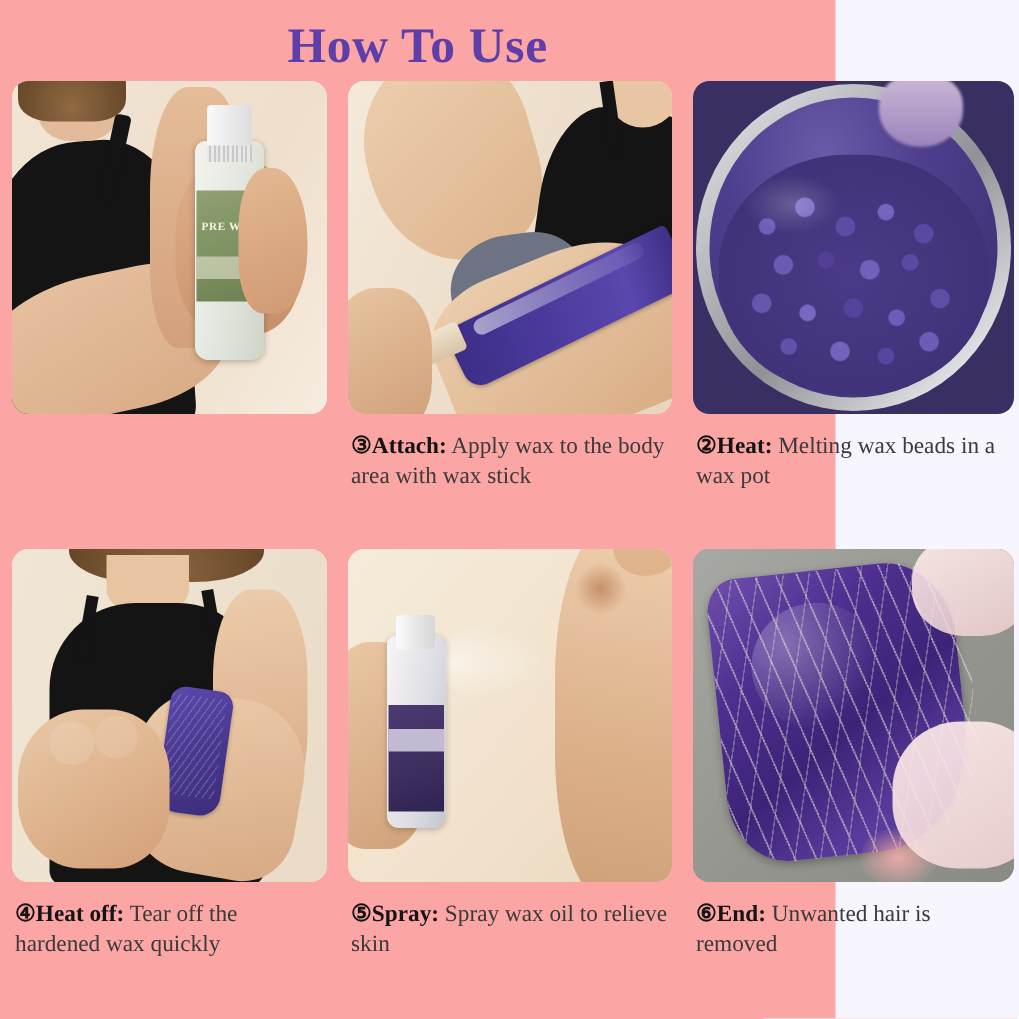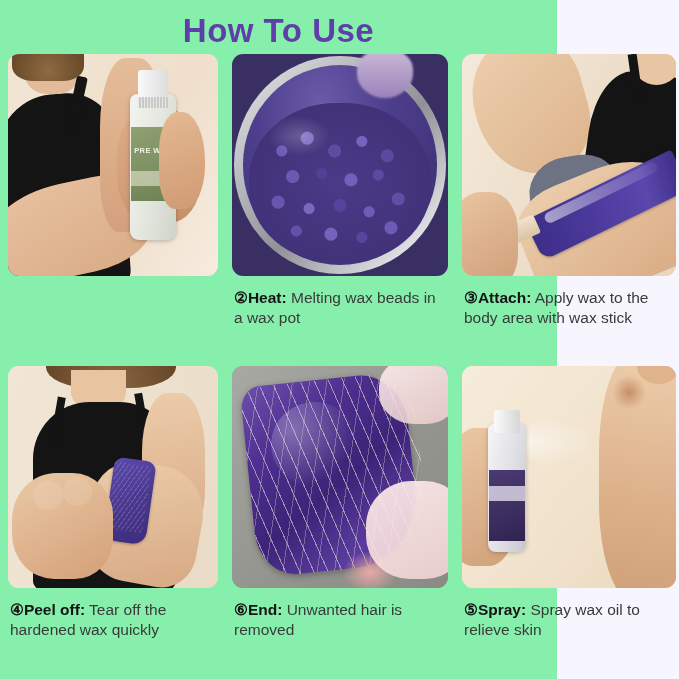--- a/index.html
+++ b/index.html
@@ -6,22 +6,23 @@
 
   html, body {
     width:679px; height:679px;
     background:#f7f5fd;
     font-family:"Liberation Sans", sans-serif;
     overflow:hidden;
   }
 
   .page {
     width:557px; height:679px;
-    background:#86efac;
+    background:#fca5a5;
     position:relative;
+    font-family:Liberation Serif, serif;
   }
 
   
   .title {
     text-align:center;
     color:#5e3ea8;
     font-size:33px;
     font-weight:700;
     letter-spacing:0.5px;
     padding-top:8px;
@@ -399,48 +400,48 @@
         <div class="layer bottle-label"></div>
         <div class="layer lbl-txt">PRE WAX</div>
         <div class="layer lbl-sub"></div>
         <div class="layer cap"></div>
         <div class="layer collar"></div>
         <div class="layer fingers"></div>
       </div>
     </div>
 
     <div class="cell">
-      <div class="photo p2">
-        <div class="layer pot-rim"></div>
-        <div class="layer pot-inner"></div>
-        <div class="layer melt"></div>
-        <div class="layer beads"></div>
-        <div class="layer sheen"></div>
-      </div>
-      <div class="caption">
-        <span class="num">②</span><span class="kw">Heat:</span><span class="desc"> Melting wax beads in a wax pot</span>
-      </div>
-    </div>
-
-    <div class="cell">
       <div class="photo p3">
         <div class="layer wall"></div>
         <div class="layer upperarm"></div>
         <div class="layer torso3"></div>
         <div class="layer shoulder"></div>
         <div class="layer strap3"></div>
         <div class="layer grayseat"></div>
         <div class="layer forearm"></div>
         <div class="layer waxstripe"></div>
         <div class="layer waxgloss"></div>
         <div class="layer stick"></div>
         <div class="layer hand3"></div>
       </div>
       <div class="caption">
         <span class="num">③</span><span class="kw">Attach:</span><span class="desc"> Apply wax to the body area with wax stick</span>
+      </div>
+    </div>
+
+    <div class="cell">
+      <div class="photo p2">
+        <div class="layer pot-rim"></div>
+        <div class="layer pot-inner"></div>
+        <div class="layer melt"></div>
+        <div class="layer beads"></div>
+        <div class="layer sheen"></div>
+      </div>
+      <div class="caption">
+        <span class="num">②</span><span class="kw">Heat:</span><span class="desc"> Melting wax beads in a wax pot</span>
       </div>
     </div>
 
   </div>
 
   <div class="row-spacer"></div>
 
   <div class="grid row2">
 
     <div class="cell">
@@ -453,36 +454,21 @@
         <div class="layer strapB"></div>
         <div class="layer armUp"></div>
         <div class="layer forearm4"></div>
         <div class="layer waxpatch"></div>
         <div class="layer waxtex"></div>
         <div class="layer fist"></div>
         <div class="layer knuckle1"></div>
         <div class="layer knuckle2"></div>
       </div>
       <div class="caption">
-        <span class="num">④</span><span class="kw">Peel off:</span><span class="desc"> Tear off the hardened wax quickly</span>
-      </div>
-    </div>
-
-    <div class="cell">
-      <div class="photo p6">
-        <div class="layer gbg"></div>
-        <div class="layer strip"></div>
-        <div class="layer shine"></div>
-        <div class="layer hairs"></div>
-        <div class="layer glove2"></div>
-        <div class="layer thumbpink"></div>
-        <div class="layer glove1"></div>
-      </div>
-      <div class="caption">
-        <span class="num">⑥</span><span class="kw">End:</span><span class="desc"> Unwanted hair is removed</span>
+        <span class="num">④</span><span class="kw">Heat off:</span><span class="desc"> Tear off the hardened wax quickly</span>
       </div>
     </div>
 
     <div class="cell">
       <div class="photo p5">
         <div class="layer wall5"></div>
         <div class="layer armRaise"></div>
         <div class="layer armpit"></div>
         <div class="layer chin"></div>
         <div class="layer mist"></div>
@@ -490,15 +476,30 @@
         <div class="layer bottle5"></div>
         <div class="layer label5"></div>
         <div class="layer label5-txt"></div>
         <div class="layer cap5"></div>
       </div>
       <div class="caption">
         <span class="num">⑤</span><span class="kw">Spray:</span><span class="desc"> Spray wax oil to relieve skin</span>
       </div>
     </div>
 
+    <div class="cell">
+      <div class="photo p6">
+        <div class="layer gbg"></div>
+        <div class="layer strip"></div>
+        <div class="layer shine"></div>
+        <div class="layer hairs"></div>
+        <div class="layer glove2"></div>
+        <div class="layer thumbpink"></div>
+        <div class="layer glove1"></div>
+      </div>
+      <div class="caption">
+        <span class="num">⑥</span><span class="kw">End:</span><span class="desc"> Unwanted hair is removed</span>
+      </div>
+    </div>
+
   </div>
 
 </div>
 
 </body></html>

